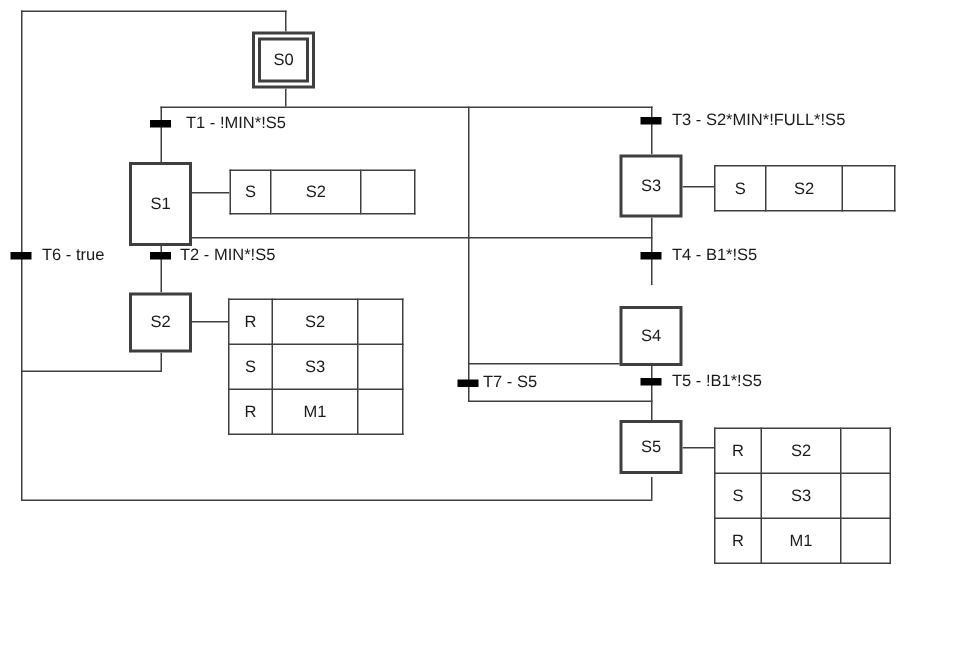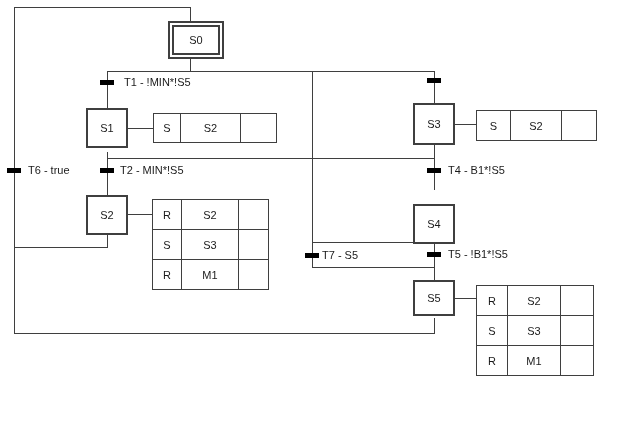--- a/index.html
+++ b/index.html
@@ -59,31 +59,32 @@
   <div class="tick" style="left:100px;top:80px"></div>
   <div class="tick" style="left:100px;top:168px"></div>
   <div class="tick" style="left:427px;top:78px"></div>
   <div class="tick" style="left:427px;top:168px"></div>
   <div class="tick" style="left:427px;top:252px"></div>
   <div class="tick" style="left:7px;top:168px"></div>
   <div class="tick" style="left:305px;top:253px"></div>
 
   <div class="tlabel" style="left:124px;top:76px">T1 - !MIN*!S5</div>
   <div class="tlabel" style="left:120px;top:164px">T2 - MIN*!S5</div>
+  <div class="tlabel" style="left:448px;top:74px">T3 - S2*MIN*!FULL*!S5</div>
   <div class="tlabel" style="left:448px;top:164px">T4 - B1*!S5</div>
   <div class="tlabel" style="left:448px;top:248px">T5 - !B1*!S5</div>
   <div class="tlabel" style="left:28px;top:164px">T6 - true</div>
   <div class="tlabel" style="left:322px;top:249px">T7 - S5</div>
 
-  <div class="step" style="left:168px;top:21px;width:56px;height:38px">
+  <div class="step" style="left:168px;top:21px;width:42px;height:38px">
     <div class="inner">
       <span>S0</span>
     </div>
   </div>
-  <div class="step" style="left:86px;top:108px;width:42px;height:40px">
+  <div class="step" style="left:86px;top:108px;width:42px;height:56px">
     <span>S1</span>
   </div>
   <div class="step" style="left:86px;top:195px;width:42px;height:40px">
     <span>S2</span>
   </div>
   <div class="step" style="left:413px;top:103px;width:42px;height:42px">
     <span>S3</span>
   </div>
   <div class="step" style="left:413px;top:204px;width:42px;height:40px">
     <span>S4</span>

